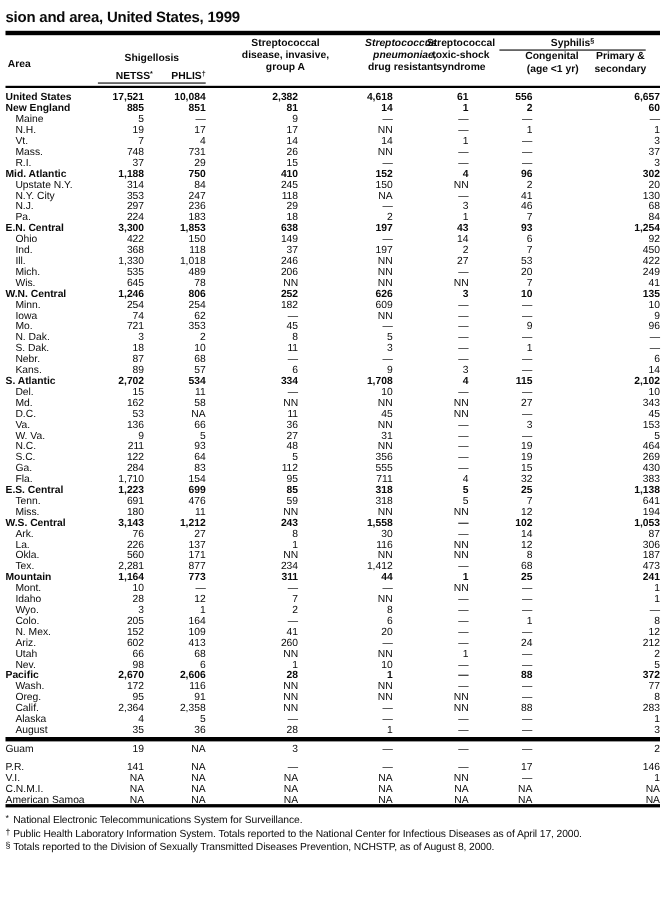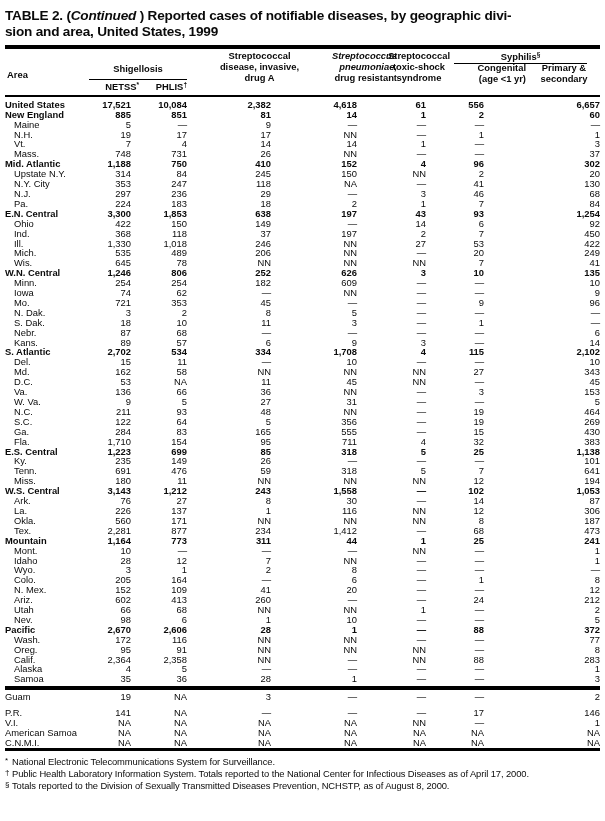--- a/index.html
+++ b/index.html
@@ -16,21 +16,21 @@
     letter-spacing:-0.2px; margin-top:2px; color:#0a0a0a;
   }
   .title .ital { font-style:italic; }
 
   .rule-top { height:4px; background:#000; margin-top:4px; }
 
   
   .thead-area { position:relative; height:46px; border-bottom:2.5px solid #000; font-size:9.4px; font-weight:bold; color:#0a0a0a; }
   .thead-area .hcell { position:absolute; line-height:11px; }
   .h-area { left:2px; bottom:15px; }
-  .h-shig { left:84px; width:98px; top:14px; text-align:center; border-bottom:1.8px solid #000; padding-bottom:5px; }
+  .h-shig { left:84px; width:98px; top:14px; text-align:center; border-bottom:1.8px solid #000; padding-bottom:18px; }
   .h-netss { left:76px; width:58px; top:30px; text-align:right; }
   .h-phlis { left:124px; width:58px; top:30px; text-align:right; }
   .h-grpA { left:197px; width:115px; top:1px; text-align:center; line-height:12px; }
   .h-pneu { left:280px; width:112px; top:1px; text-align:right; line-height:12px; }
   .h-toxic { left:358px; width:112px; top:1px; text-align:center; line-height:12px; }
   .h-syph { left:449px; width:133px; top:0; text-align:center; border-bottom:1.8px solid #000; padding-bottom:1px; }
   .h-cong { left:421px; width:100px; top:13px; text-align:right; line-height:11.5px; }
   .h-prim { left:509px; width:100px; top:13px; text-align:center; line-height:11.5px; }
   .it { font-style:italic; }
   sup.mark { font-size:6.5px; vertical-align:3px; }
@@ -54,37 +54,36 @@
   .footnotes { margin-top:4px; font-size:9.4px; line-height:11.2px; color:#0a0a0a; letter-spacing:-0.1px; }
   .fn { white-space:nowrap; }
   .fn .fn-marker { display:inline-block; width:7px; font-size:8px; vertical-align:2px; }
 </style>
 </head>
 <body>
 
 <div class="page">
 
   <div class="title">
-    <div><span>TABLE 2. (</span><span class="ital">Continued</span><span> ) Reported cases of notifiable diseases, by geographic divi-</span></div>
     <div>sion and area, United States, 1999</div>
   </div>
 
   <div class="rule-top"></div>
 
   <div class="thead-area">
     <div class="hcell h-area">Area</div>
 
     <div class="hcell h-shig">Shigellosis</div>
     <div class="hcell h-netss"><span>NETSS</span><sup class="mark">*</sup></div>
     <div class="hcell h-phlis"><span>PHLIS</span><sup class="mark">†</sup></div>
 
     <div class="hcell h-grpA">
       <div>Streptococcal</div>
       <div>disease, invasive,</div>
-      <div>drug A</div>
+      <div>group A</div>
     </div>
 
     <div class="hcell h-pneu">
       <div class="it">Streptococcus</div>
       <div class="it">pneumoniae,</div>
       <div>drug resistant</div>
     </div>
 
     <div class="hcell h-toxic">
       <div>Streptococcal</div>
@@ -170,20 +169,30 @@
         <tr>
           <td class="area indent">Mass.</td>
           <td class="num">748</td>
           <td class="num">731</td>
           <td class="num">26</td>
           <td class="num">NN</td>
           <td class="num">—</td>
           <td class="num">—</td>
           <td class="num c8">37</td>
         </tr>
+        <tr>
+          <td class="area indent">R.I.</td>
+          <td class="num">37</td>
+          <td class="num">29</td>
+          <td class="num">15</td>
+          <td class="num">—</td>
+          <td class="num">—</td>
+          <td class="num">—</td>
+          <td class="num c8">3</td>
+        </tr>
         <tr class="bold">
           <td class="area">Mid. Atlantic</td>
           <td class="num">1,188</td>
           <td class="num">750</td>
           <td class="num">410</td>
           <td class="num">152</td>
           <td class="num">4</td>
           <td class="num">96</td>
           <td class="num c8">302</td>
         </tr>
@@ -444,21 +453,21 @@
           <td class="num">5</td>
           <td class="num">356</td>
           <td class="num">—</td>
           <td class="num">19</td>
           <td class="num c8">269</td>
         </tr>
         <tr>
           <td class="area indent">Ga.</td>
           <td class="num">284</td>
           <td class="num">83</td>
-          <td class="num">165</td>
+          <td class="num">112</td>
           <td class="num">555</td>
           <td class="num">—</td>
           <td class="num">15</td>
           <td class="num c8">430</td>
         </tr>
         <tr>
           <td class="area indent">Fla.</td>
           <td class="num">1,710</td>
           <td class="num">154</td>
           <td class="num">95</td>
@@ -471,30 +480,20 @@
           <td class="area">E.S. Central</td>
           <td class="num">1,223</td>
           <td class="num">699</td>
           <td class="num">85</td>
           <td class="num">318</td>
           <td class="num">5</td>
           <td class="num">25</td>
           <td class="num c8">1,138</td>
         </tr>
         <tr>
-          <td class="area indent">Ky.</td>
-          <td class="num">235</td>
-          <td class="num">149</td>
-          <td class="num">26</td>
-          <td class="num">—</td>
-          <td class="num">—</td>
-          <td class="num">—</td>
-          <td class="num c8">101</td>
-        </tr>
-        <tr>
           <td class="area indent">Tenn.</td>
           <td class="num">691</td>
           <td class="num">476</td>
           <td class="num">59</td>
           <td class="num">318</td>
           <td class="num">5</td>
           <td class="num">7</td>
           <td class="num c8">641</td>
         </tr>
         <tr>
@@ -691,21 +690,21 @@
           <td class="area indent">Alaska</td>
           <td class="num">4</td>
           <td class="num">5</td>
           <td class="num">—</td>
           <td class="num">—</td>
           <td class="num">—</td>
           <td class="num">—</td>
           <td class="num c8">1</td>
         </tr>
         <tr>
-          <td class="area indent">Samoa</td>
+          <td class="area indent">August</td>
           <td class="num">35</td>
           <td class="num">36</td>
           <td class="num">28</td>
           <td class="num">1</td>
           <td class="num">—</td>
           <td class="num">—</td>
           <td class="num c8">3</td>
         </tr>
       </tbody>
   </table>
@@ -748,31 +747,31 @@
           <td class="area">V.I.</td>
           <td class="num">NA</td>
           <td class="num">NA</td>
           <td class="num">NA</td>
           <td class="num">NA</td>
           <td class="num">NN</td>
           <td class="num">—</td>
           <td class="num c8">1</td>
         </tr>
         <tr>
+          <td class="area">C.N.M.I.</td>
+          <td class="num">NA</td>
+          <td class="num">NA</td>
+          <td class="num">NA</td>
+          <td class="num">NA</td>
+          <td class="num">NA</td>
+          <td class="num">NA</td>
+          <td class="num c8">NA</td>
+        </tr>
+        <tr>
           <td class="area">American Samoa</td>
-          <td class="num">NA</td>
-          <td class="num">NA</td>
-          <td class="num">NA</td>
-          <td class="num">NA</td>
-          <td class="num">NA</td>
-          <td class="num">NA</td>
-          <td class="num c8">NA</td>
-        </tr>
-        <tr>
-          <td class="area">C.N.M.I.</td>
           <td class="num">NA</td>
           <td class="num">NA</td>
           <td class="num">NA</td>
           <td class="num">NA</td>
           <td class="num">NA</td>
           <td class="num">NA</td>
           <td class="num c8">NA</td>
         </tr>
       </tbody>
   </table>

